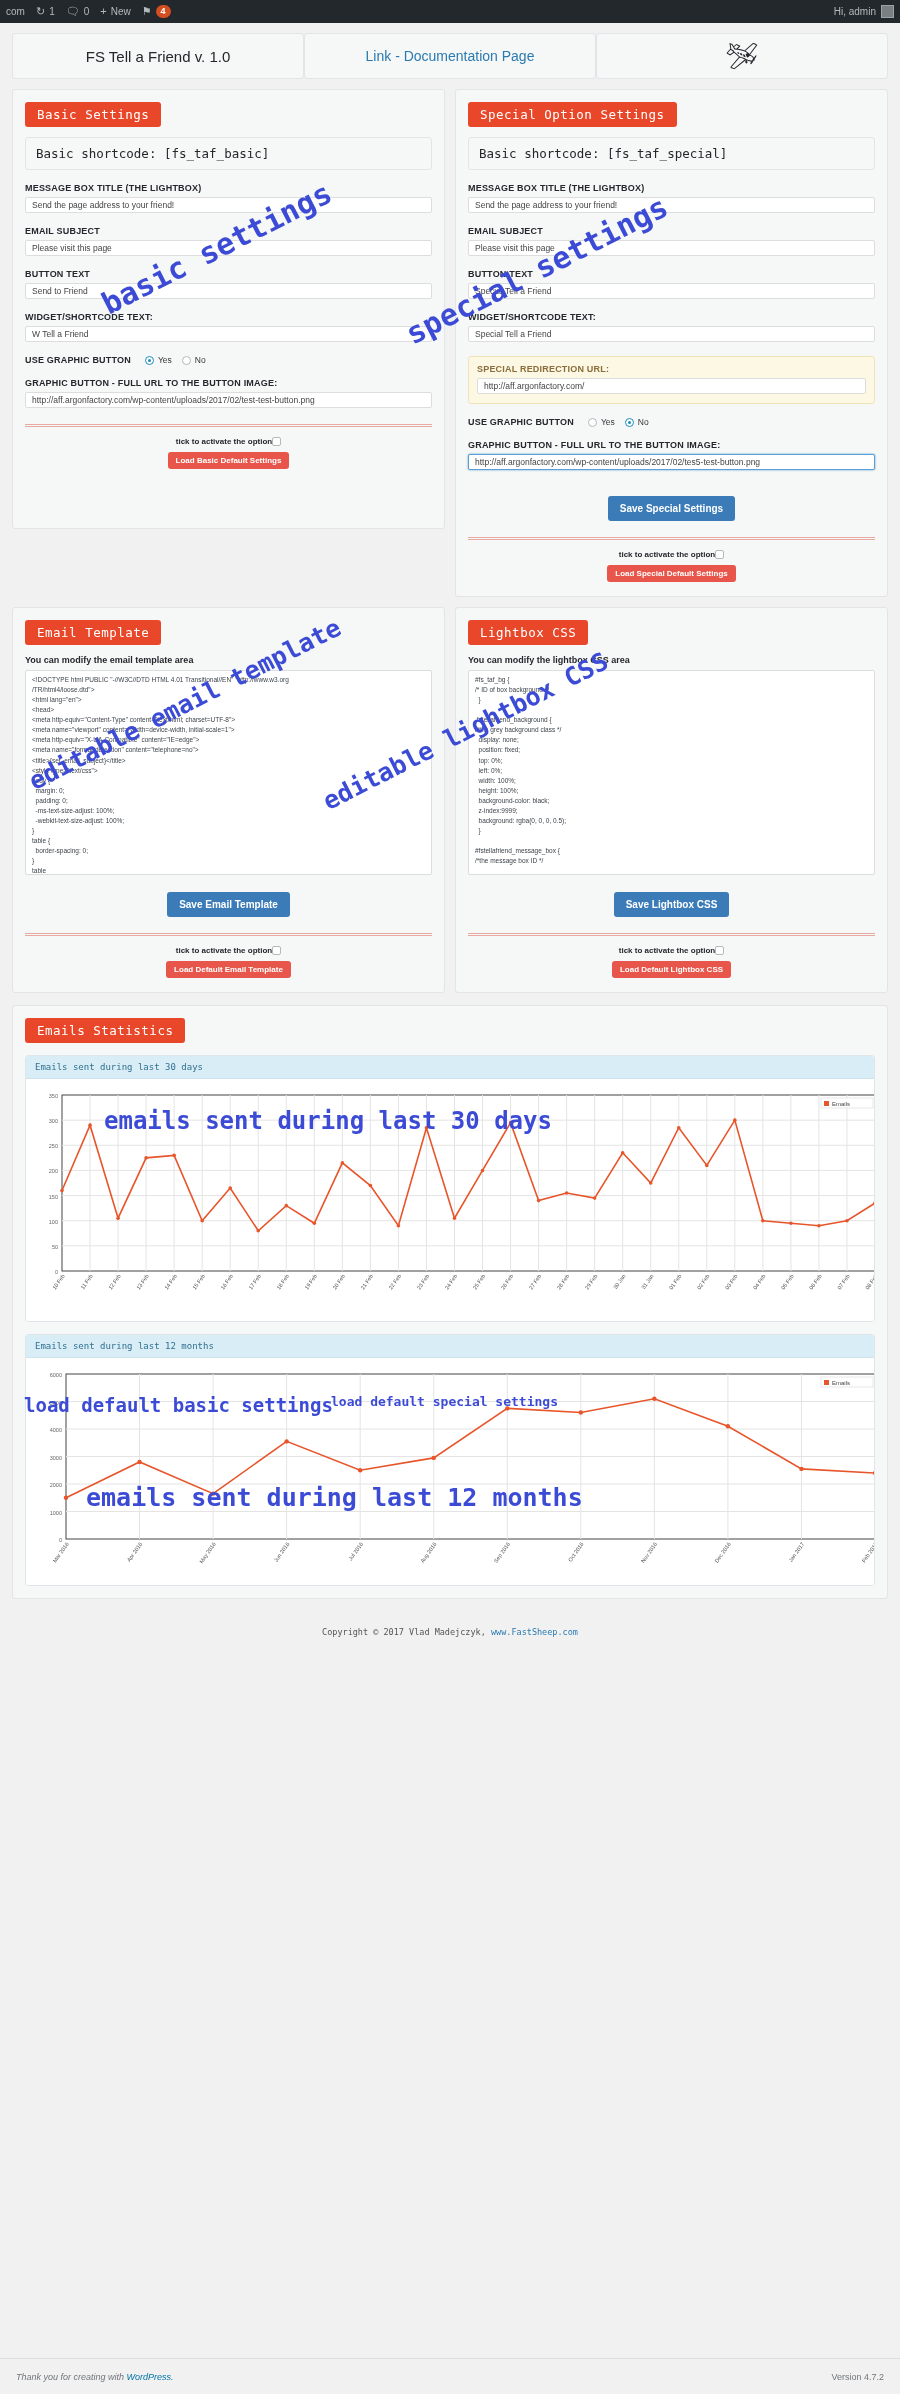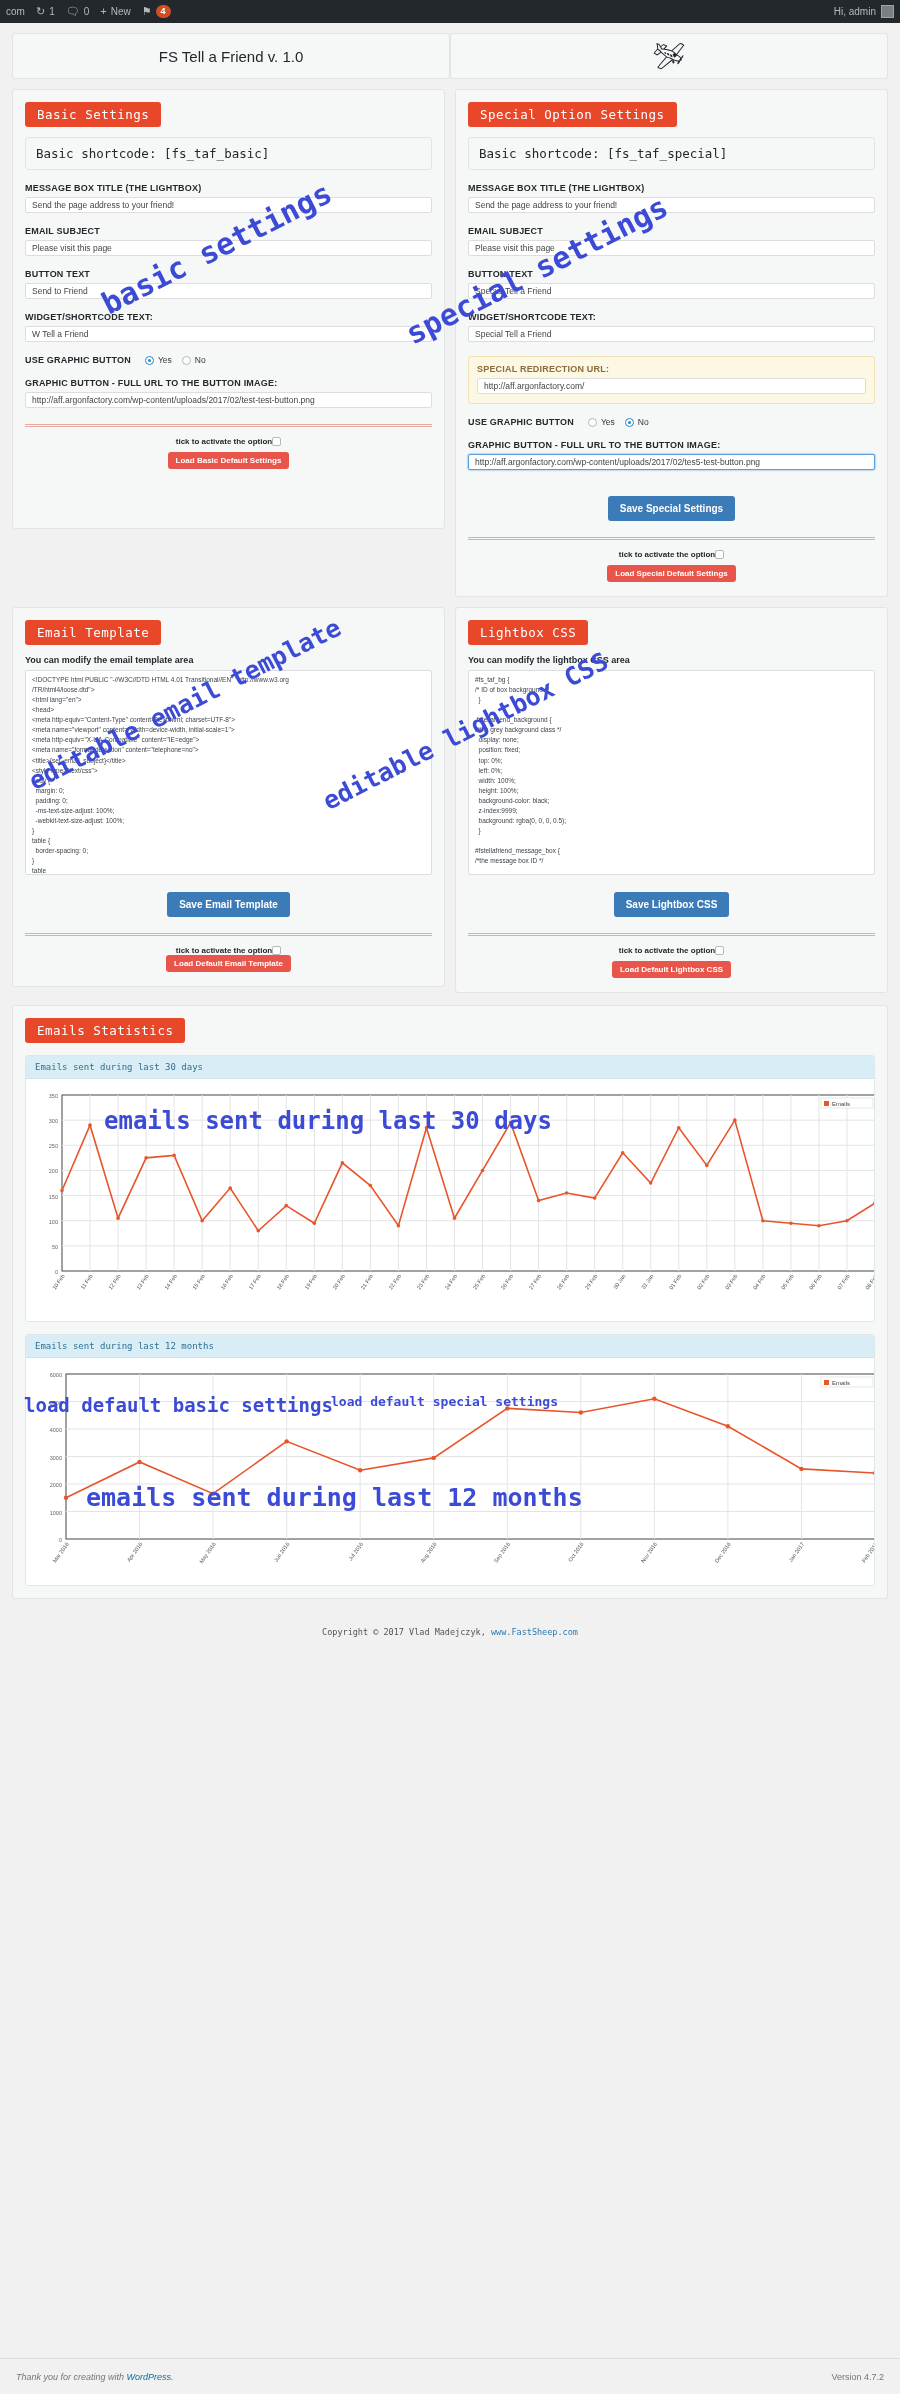--- a/index.html
+++ b/index.html
@@ -160,20 +160,23 @@
     <span class="count-bubble">4</span>
   </div>
   <div class="spacer"></div>
   <span class="hi">Hi, admin</span>
   <span class="avatar"></span>
 </div>
 
 <div class="topwrap">
   <div class="topbox">
     <span class="t1">FS Tell a Friend v. 1.0</span>
+  </div>
+  <div class="topbox">
+    <span class="t2">Link - Documentation Page</span>
   </div>
   <div class="topbox">
     <span class="plane">🛩</span>
   </div>
 </div>
 
 <div class="row">
 
   <div class="panel" style="min-height:440px;">
     <span class="badge">Basic Settings</span>
@@ -300,21 +303,21 @@
 }
 table</textarea>
     <div class="btn-center" style="margin-top:14px;">
       <button class="btn btn-blue">Save Email Template</button>
     </div>
     <hr class="hr-red">
     <div class="tick-row">
       <span>tick to activate the option</span>
       <span class="cbox"></span>
     </div>
-    <div class="btn-center" style="margin-top:0;">
+    <div class="btn-center" style="margin-top:6px;">
       <button class="btn btn-red">Load Default Email Template</button>
     </div>
   </div>
 
   <div class="panel" style="min-height:340px;">
     <span class="badge">Lightbox CSS</span>
     <span class="ta-help">You can modify the lightbox CSS area</span>
     <textarea class="ta" spellcheck="false" style="">#fs_taf_bg {
 /* ID of box background */
   }

